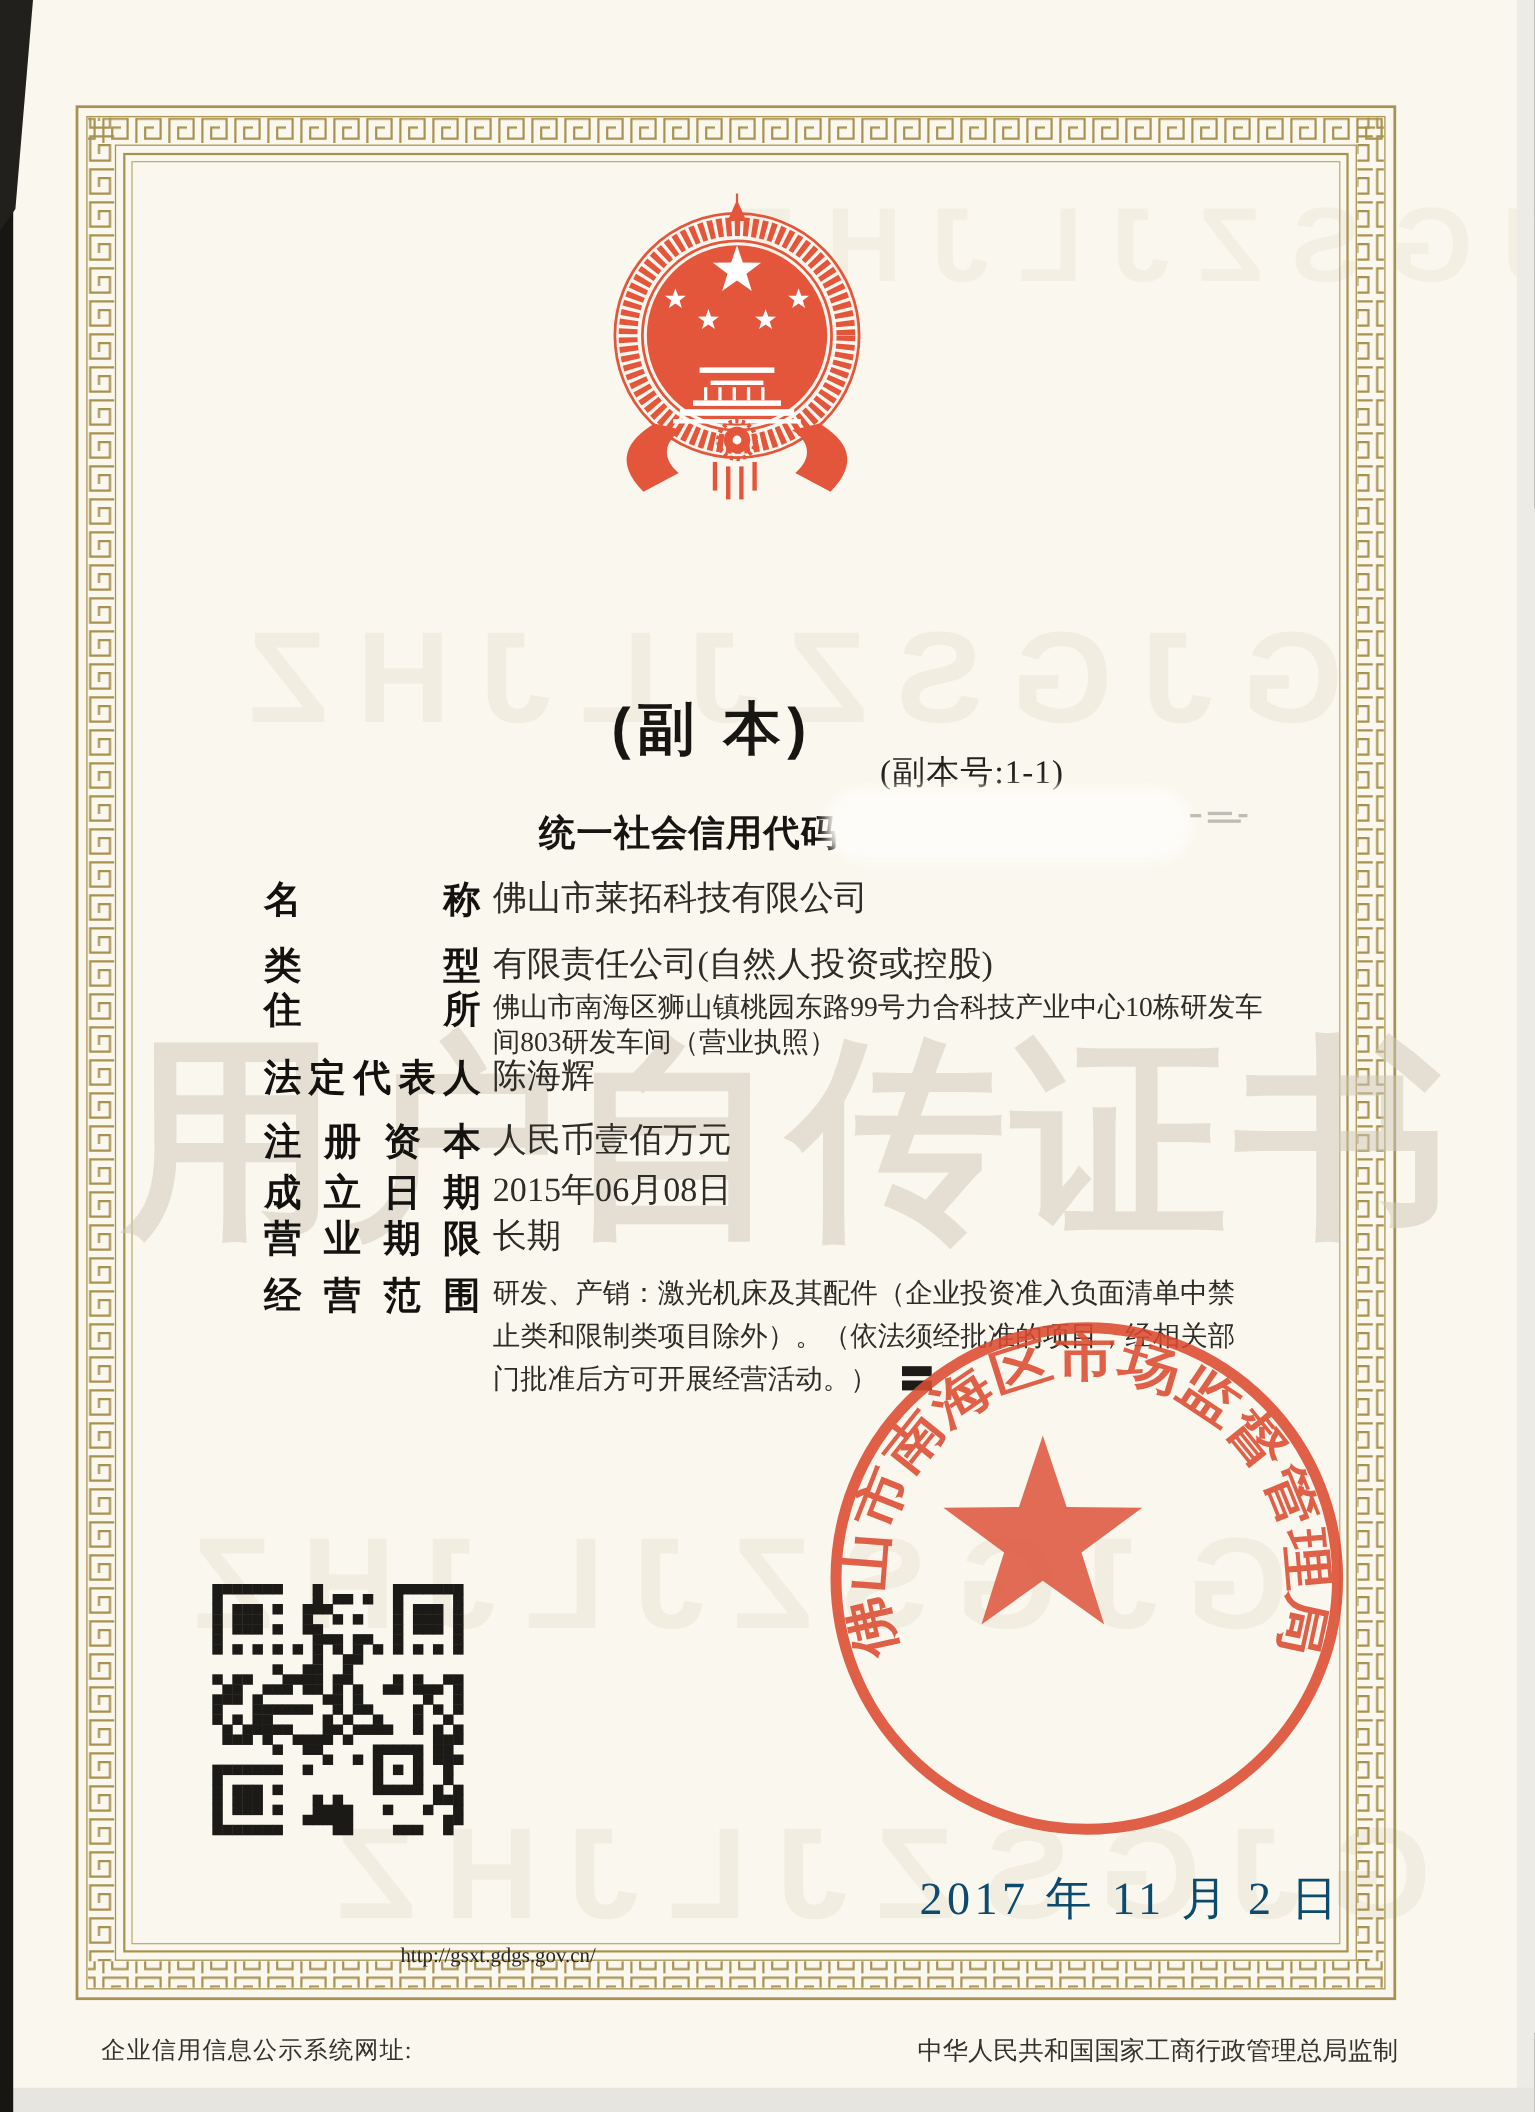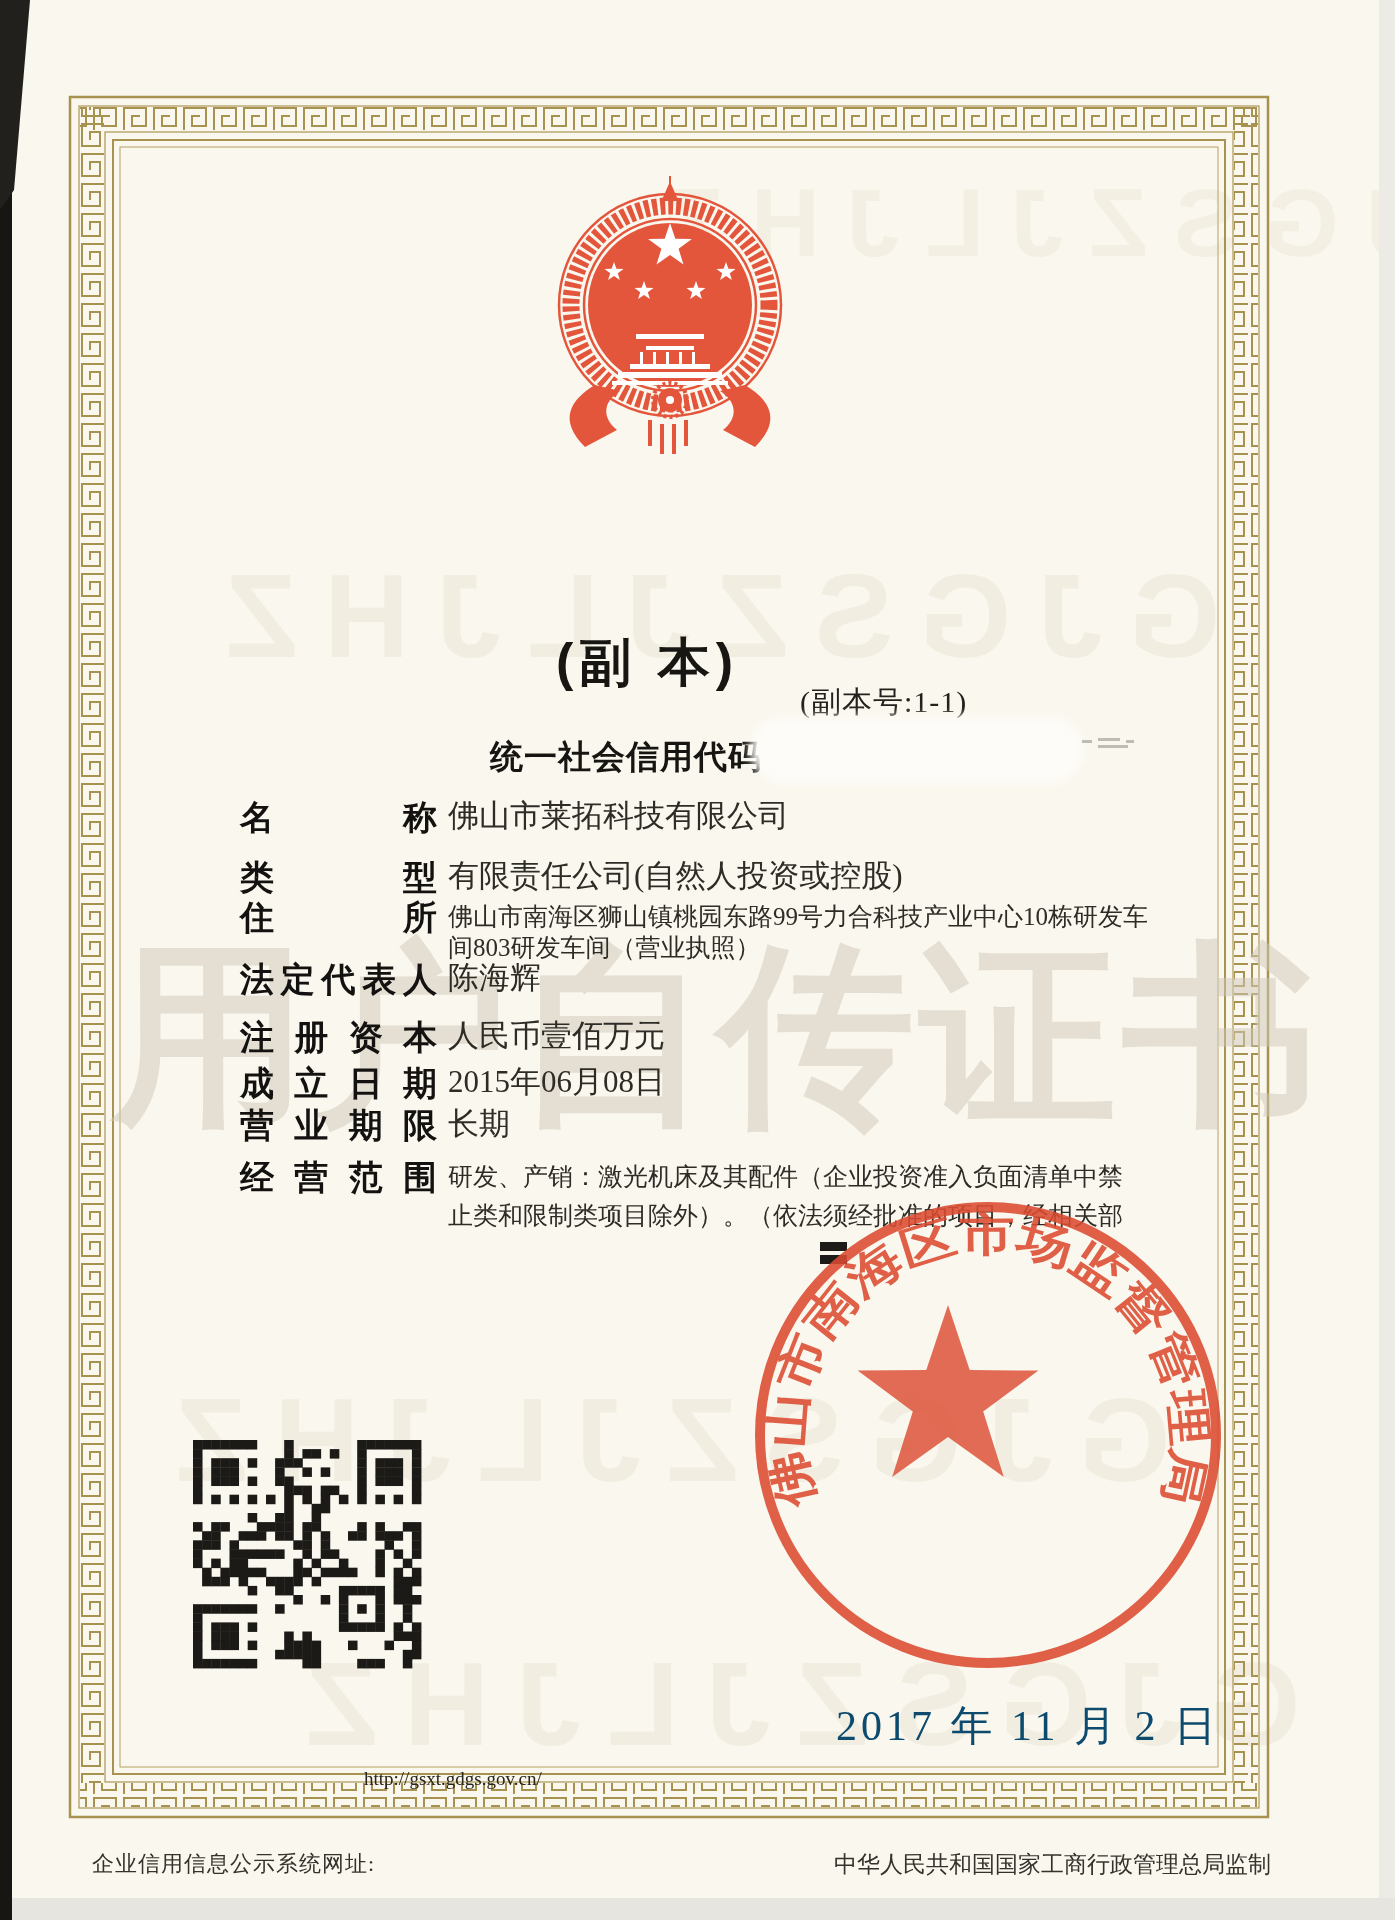--- a/index.html
+++ b/index.html
@@ -203,20 +203,21 @@
       </div>
       <div class="f-label" style="top: 1155px; font-size: 34px;">
         <span>经</span>
         <span>营</span>
         <span>范</span>
         <span>围</span>
       </div>
       <div class="f-value" style="top: 1156.5px; font-size: 25px; line-height: 39px;">
         <div>研发、产销：激光机床及其配件（企业投资准入负面清单中禁</div>
         <div>止类和限制类项目除外）。（依法须经批准的项目，经相关部</div>
+        <div>门批准后方可开展经营活动。）</div>
       </div>
     </div>
 
   <div class="abs" id="scope-mark" style="left:820px;top:1242px;width:27px;height:24px;">
     <i style="top:0;"></i>
       <i style="top:13px;"></i>
   </div>
 
   <svg width="1395" height="1920">
     <g id="qr-group" fill="#1b1a17">

